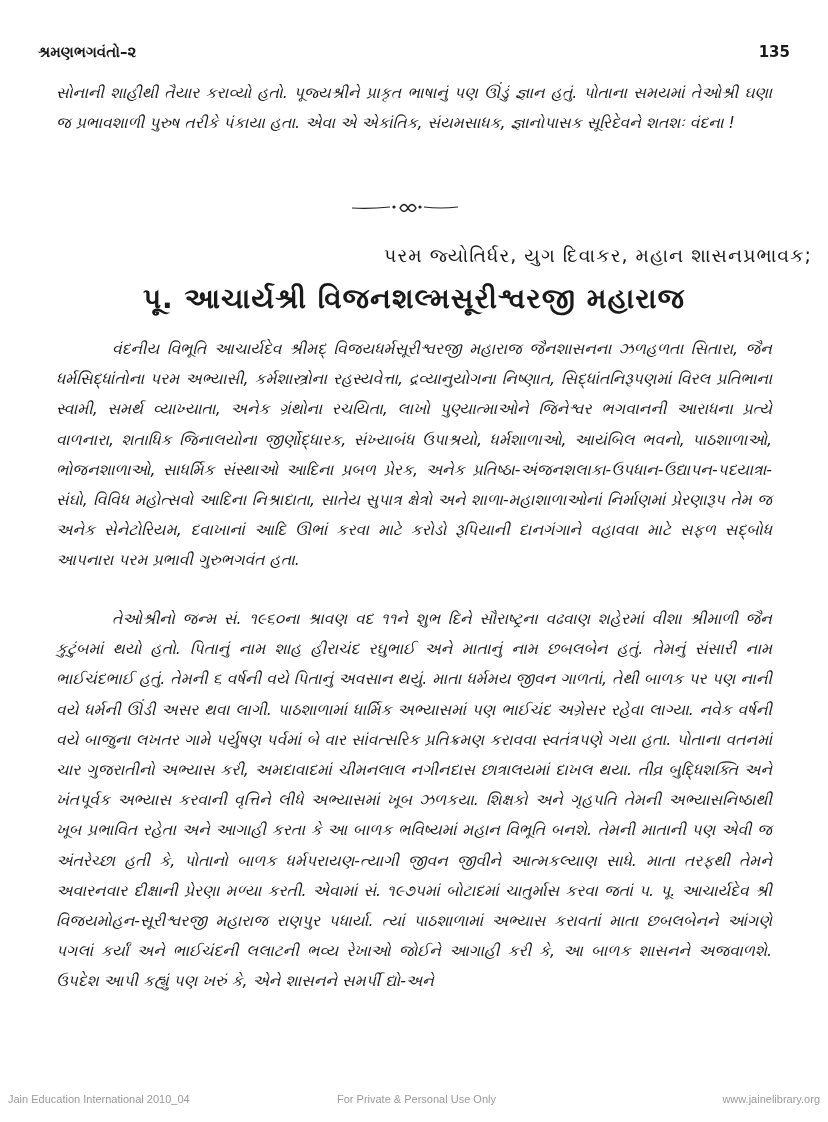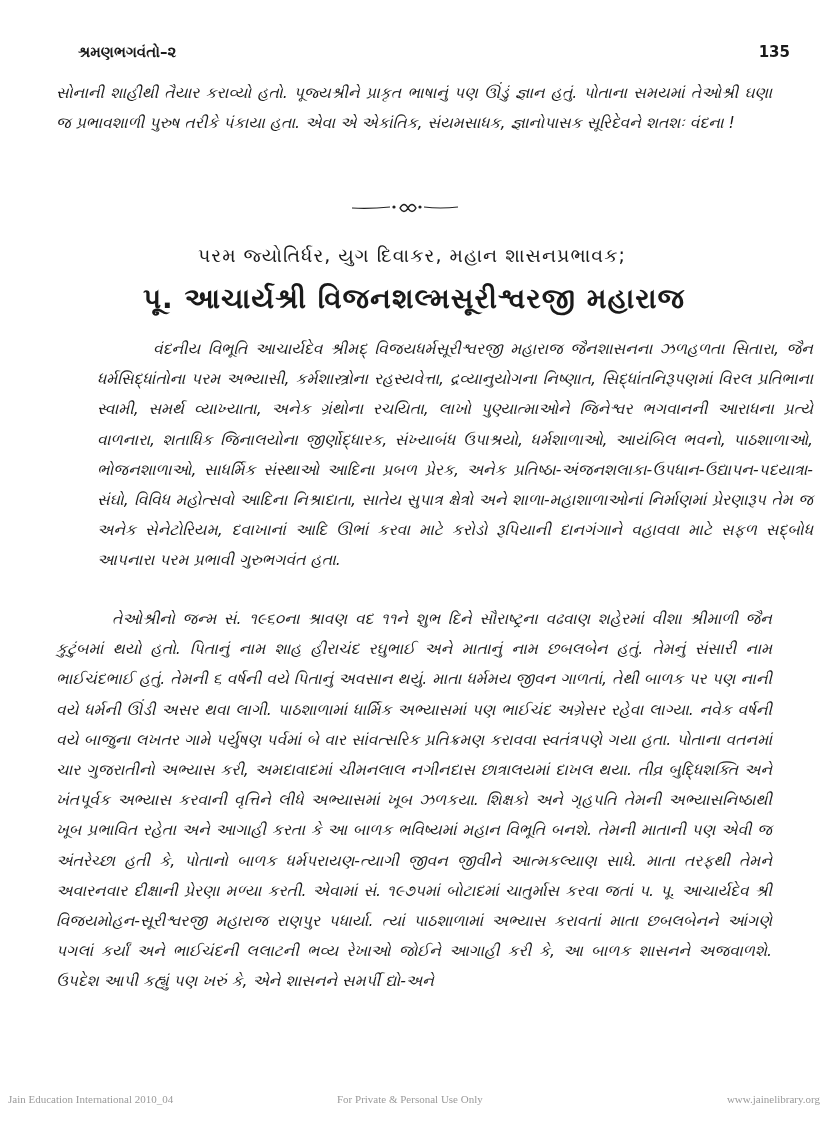--- a/index.html
+++ b/index.html
@@ -3,46 +3,46 @@
 <meta charset="utf-8">
 <style>
   html, body { margin: 0; padding: 0; background: #ffffff; }
   body {
     width: 828px; height: 1122px; position: relative; overflow: hidden;
     font-family: "DejaVu Sans", sans-serif; color: #1a1a1a;
   }
   .page-header {
     position: absolute; left: 38px; right: 38px; top: 40px; height: 24px;
     display: flex; justify-content: space-between; align-items: center;
-    font-size: 15px; font-weight: bold; margin-left: 40px;
+    font-size: 15px; font-weight: bold;
   }
   .body-text {
     position: absolute; left: 56px; width: 716px;
     font-size: 15.6px; line-height: 30.2px; text-align: justify;
     text-align-last: left;
   }
   .body-text p { margin: 0; font-style: italic; }
   .indent { text-indent: 56px; }
   #intro { top: 78px; }
   .ornament {
     position: absolute; left: 350px; top: 199px; width: 110px; height: 16px;
   }
   .subtitle {
-    position: absolute; left: 0; right: 4px; top: 244px; text-align: center;
+    position: absolute; left: 0; right: 16px; top: 244px; text-align: right;
     font-size: 19px; letter-spacing: 1px;
   }
   .title {
     position: absolute; left: 0; right: 0; top: 282px; text-align: center;
     font-size: 28px; font-weight: bold; letter-spacing: 1px;
   }
-  #para1 { top: 334px; margin-left: 41px; }
+  #para1 { top: 334px; }
   #para2 { top: 604px; }
   .footer {
     position: absolute; left: 8px; right: 8px; top: 1093px; height: 16px;
-    font-family: Liberation Serif, serif; font-size: 11px; color: #9a9a9a;
+    font-family: Liberation Sans, sans-serif; font-size: 11px; color: #9a9a9a;
   }
   .footer span { position: absolute; top: 0; }
   .footer .f-left { left: 0; }
   .footer .f-center { left: 329px; }
   .footer .f-right { right: 0; }
 </style>
 </head>
 <body>
 
 <div class="page-header">

